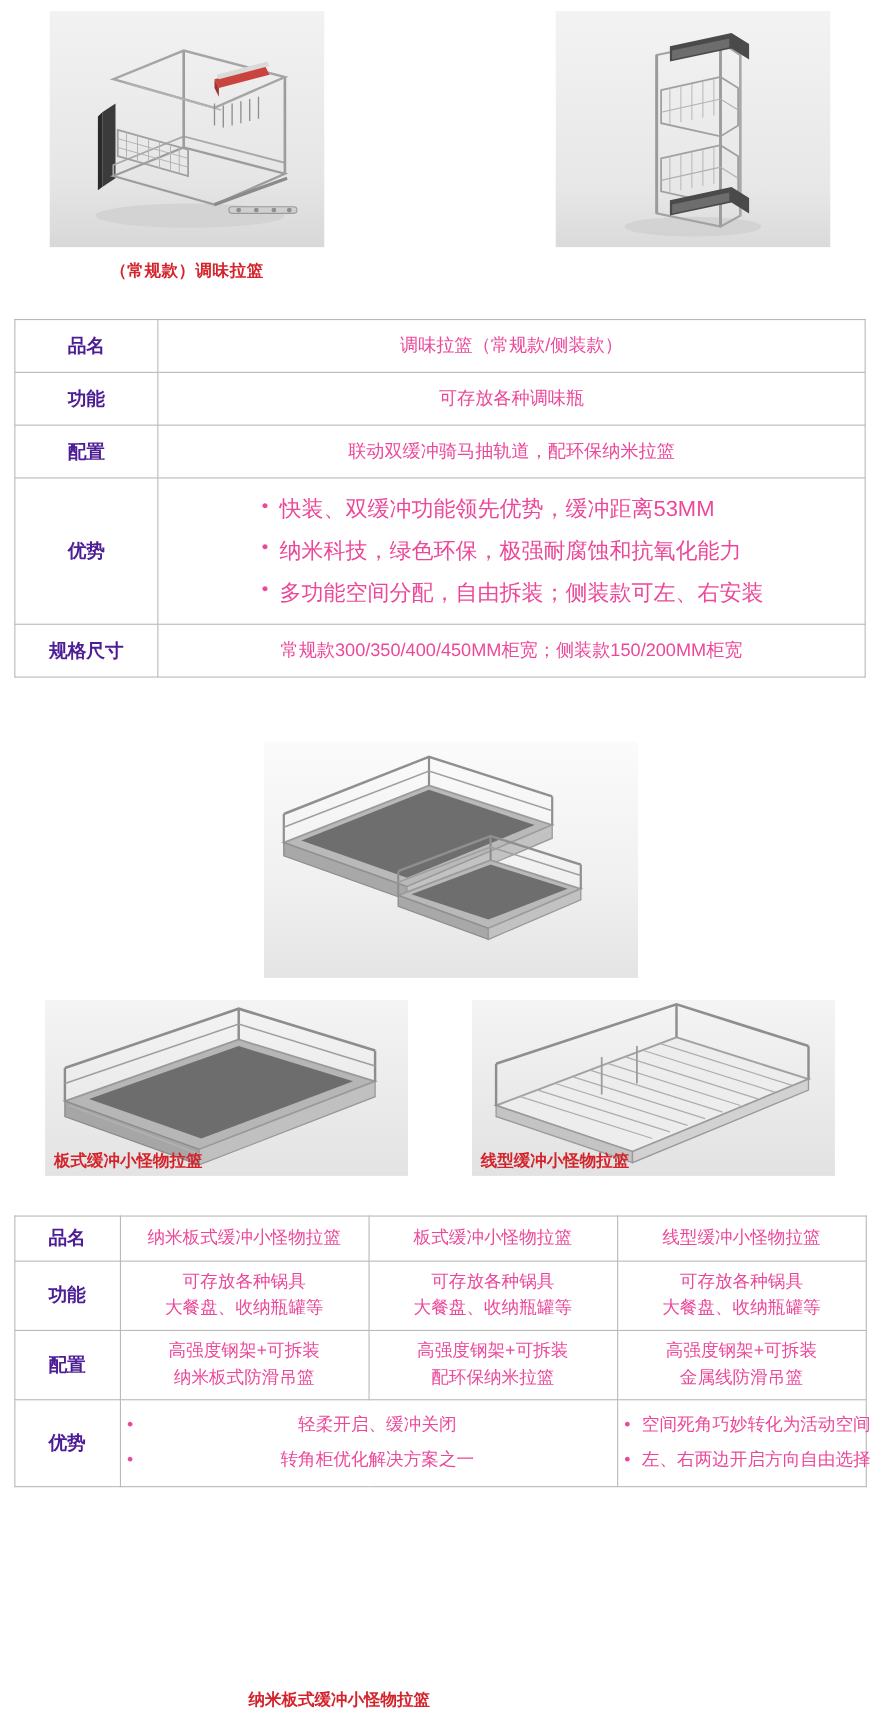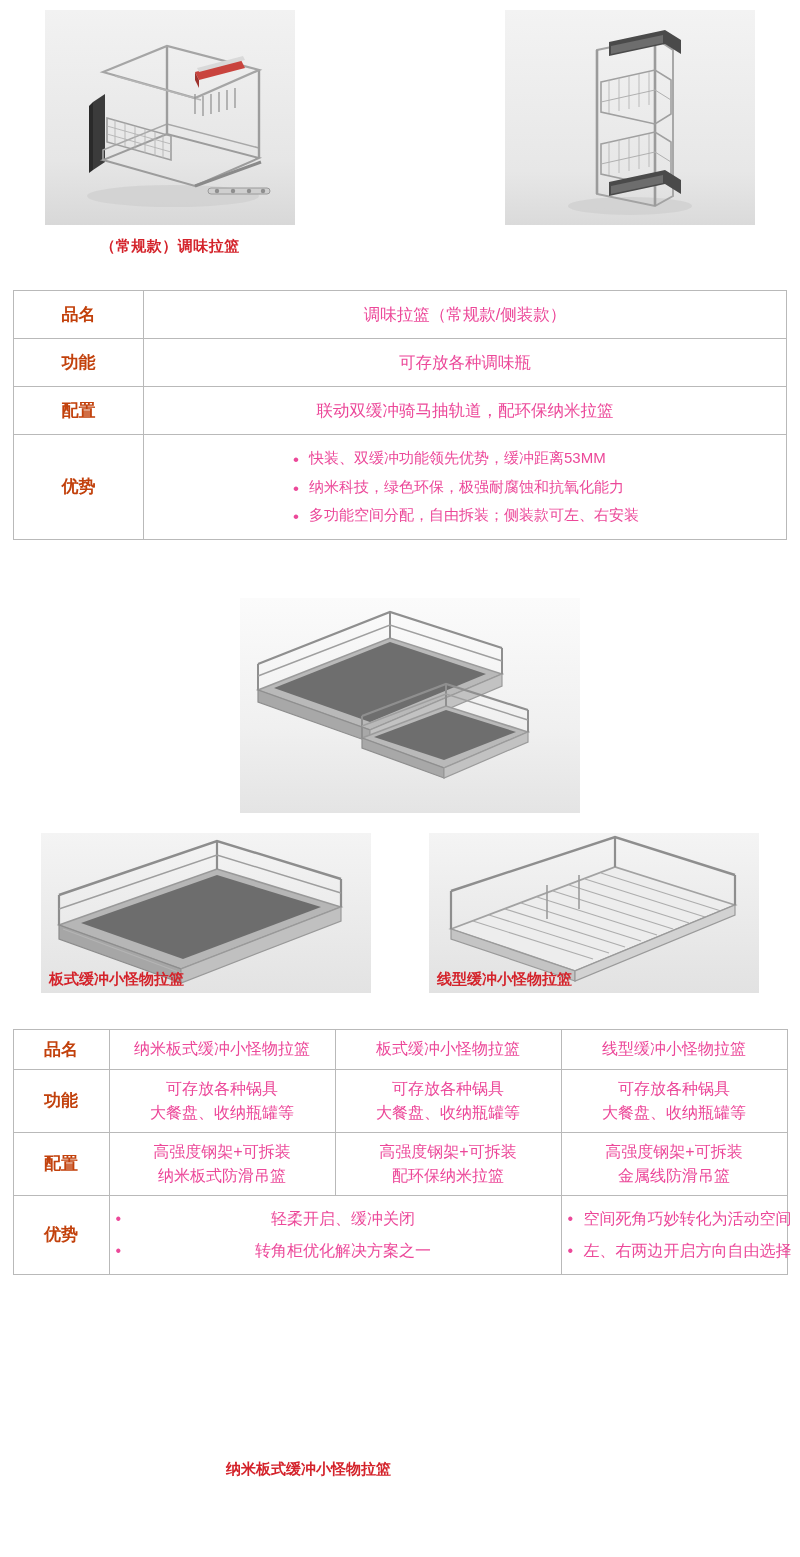--- a/index.html
+++ b/index.html
@@ -57,37 +57,37 @@
   .tbl td {
     border: 1px solid #b9b9b9;
     padding: 9px 8px;
     vertical-align: middle;
     font-size: 16.5px;
     color: #ec4899;
     text-align: center;
     line-height: 1.5;
   }
   .tbl td.label {
-    color: #c2410c;
+    color: #4c1d95;
     font-weight: bold;
     font-size: 17px;
     width: 130px;
   }
 
   #table-one { margin-top: 34px; }
   #table-one td { height: 48px; }
   .bullets {
     display: inline-block;
     text-align: left;
     margin: 0 auto;
   }
   .bullets .li {
     position: relative;
     padding-left: 18px;
-    font-size: 15px;
+    font-size: 20px;
     line-height: 1.9;
     white-space: nowrap;
   }
   .bullets .li::before {
     content: "•";
     position: absolute;
     left: 2px;
     top: 0;
     font-size: 17px;
   }
@@ -133,21 +133,21 @@
     left: 8px;
     color: #d4232b;
     font-size: 15px;
     font-weight: bold;
   }
 
   
   #table-two { margin-top: 36px; margin-bottom: 40px; }
   #table-two td { font-size: 16px; padding: 7px 6px; }
   #table-two td.label { width: 96px; font-size: 17px; }
-  .two-line { line-height: 1.45; }
+  .two-line { line-height: 1.45; font-family: Liberation Mono, monospace; }
   .adv-cell {
     text-align: left;
     padding-left: 18px;
   }
   .adv-line {
     position: relative;
     padding-left: 16px;
     line-height: 2.0;
     font-size: 16px;
     white-space: nowrap;
@@ -309,20 +309,24 @@
     </tr>
     <tr>
       <td class="label">优势</td>
       <td class="center-wrap">
         <div class="bullets">
           <div class="li">快装、双缓冲功能领先优势，缓冲距离53MM</div>
           <div class="li">纳米科技，绿色环保，极强耐腐蚀和抗氧化能力</div>
           <div class="li">多功能空间分配，自由拆装；侧装款可左、右安装</div>
         </div>
       </td>
+    </tr>
+    <tr>
+      <td class="label">规格尺寸</td>
+      <td>常规款300/350/400/450MM柜宽；侧装款150/200MM柜宽</td>
     </tr>
   </tbody>
 </table>
 
 <div class="section mid-area">
 
   <div class="mid-hero">
     <div class="hero-box">
       <svg width="340" height="215" viewBox="0 0 340 215" aria-hidden="true">
         <defs>

